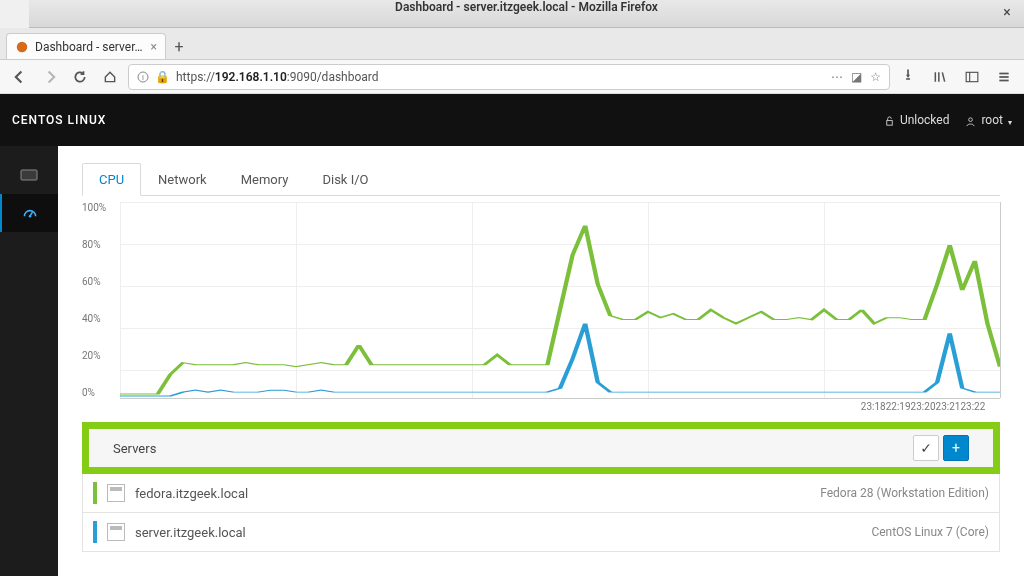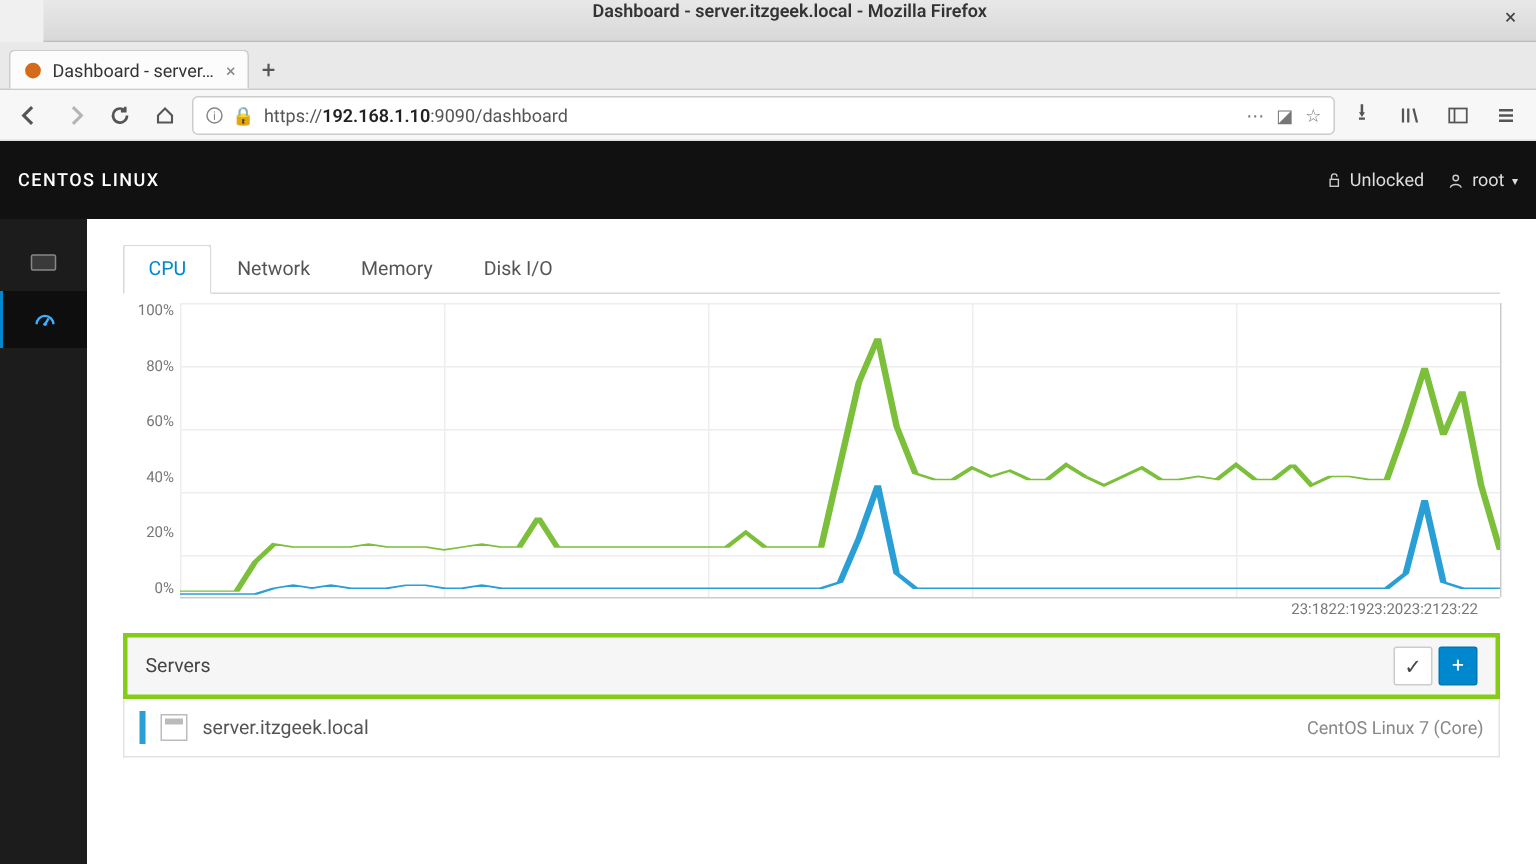--- a/index.html
+++ b/index.html
@@ -20,42 +20,42 @@
     .nav-btn { width: 24px; height: 24px; display: flex; align-items: center; justify-content: center; color: #555; cursor: pointer; border-radius: 3px; }
     .urlbar { flex: 1; height: 26px; border: 1px solid #ccc; border-radius: 4px; background: #fff; display: flex; align-items: center; padding: 0 8px; gap: 6px; font-size: 12px; color: #555; }
     .urlbar .lock { color: #2a8a2a; font-size: 12px; }
     .urlbar .urltext span.bold { color: #222; font-weight: 600; }
     .urlbar .right-icons { margin-left: auto; display: flex; gap: 8px; color: #777; }
     .nav-right { display: flex; gap: 8px; color: #555; }
 
     .cockpit-header { height: 52px; background: #111; color: #fff; display: flex; align-items: center; padding: 0 12px; font-size: 12px; }
     .cockpit-header .brand { letter-spacing: 1px; font-weight: 500; }
     .cockpit-header .spacer { flex: 1; }
-    .cockpit-header .item { display: flex; align-items: center; gap: 5px; margin-left: 16px; color: #ddd; cursor: pointer; }
+    .cockpit-header .item { display: flex; align-items: flex-end; gap: 5px; margin-left: 16px; color: #ddd; cursor: pointer; }
 
     .cockpit-body { display: flex; height: calc(576px - 28px - 32px - 34px - 36px); background: #1c1c1c; }
     .sidebar { width: 58px; background: #1c1c1c; display: flex; flex-direction: column; padding-top: 10px; }
     .side-item { height: 38px; display: flex; align-items: center; justify-content: center; color: #888; cursor: pointer; }
     .side-item.active { background: #0e0e0e; border-left: 2px solid #0088ce; color: #3bb1ff; }
 
     .main { flex: 1; background: #fff; padding: 16px 24px 0 24px; overflow: hidden; }
     .tabs { display: flex; border-bottom: 1px solid #d9d9d9; }
     .tabs .t { padding: 8px 16px; font-size: 13px; color: #555; cursor: pointer; border: 1px solid transparent; border-bottom: none; position: relative; top: 1px; }
     .tabs .t.active { color: #0088ce; border: 1px solid #d9d9d9; border-bottom: 1px solid #fff; background: #fff; border-radius: 2px 2px 0 0; }
 
     .chart-area { height: 210px; display: flex; font-size: 10px; color: #777; margin-top: 6px; }
-    .ylabels { width: 38px; display: flex; flex-direction: column; justify-content: space-between; align-items: flex-end; padding: 0 4px 14px 0; }
+    .ylabels { width: 38px; display: flex; flex-direction: column; justify-content: space-between; padding: 0 4px 14px 0; }
     .plot-wrap { flex: 1; position: relative; }
     .grid-line { position: absolute; left: 0; right: 0; border-top: 1px solid #eee; }
     .vgrid { position: absolute; top: 0; bottom: 14px; border-left: 1px solid #eee; }
     svg.plot { position: absolute; top: 0; left: 0; width: 100%; height: calc(100% - 14px); }
     .xlabels { position: absolute; bottom: 0; left: 0; right: 0; display: flex; justify-content: flex-end; padding: 0 6px; }
 
     .servers { margin-top: 10px; }
-    .servers-head { display: flex; align-items: center; background: #f6f6f6; border: 3px solid #84cc16; padding: 6px 12px; font-size: 13px; color: #444; }
+    .servers-head { display: flex; align-items: center; background: #f6f6f6; border: 7px solid #84cc16; padding: 6px 24px; font-size: 13px; color: #444; }
     .servers-head .spacer { flex: 1; }
     .btn-sm { width: 26px; height: 26px; display: flex; align-items: center; justify-content: center; border: 1px solid #ccc; background: #fff; margin-left: 4px; cursor: pointer; border-radius: 2px; font-size: 14px; color: #444; }
     .btn-sm.primary { background: #0088ce; border-color: #0077b5; color: #fff; }
     .server-row { display: flex; align-items: center; border: 1px solid #e3e3e3; border-top: none; padding: 8px 10px; font-size: 13px; color: #555; background: #fff; cursor: pointer; }
     .server-row .stripe { width: 4px; height: 22px; margin-right: 10px; }
     .server-row .srv-icon { width: 18px; height: 18px; border: 1px solid #bbb; margin-right: 10px; position: relative; }
     .server-row .srv-icon::before { content: ""; position: absolute; top: 2px; left: 2px; right: 2px; height: 4px; background: #bbb; }
     .server-row .name { flex: 0 0 auto; }
     .server-row .spacer { flex: 1; }
     .server-row .os { color: #888; font-size: 12px; }
@@ -218,20 +218,27 @@
     </div>
 
     <div class="servers">
       <div class="servers-head">
         <span>Servers</span>
         <span class="spacer"></span>
         <div class="btn-sm">✓</div>
         <div class="btn-sm primary">+</div>
       </div>
       <div class="server-row">
+        <div class="stripe" id="stripe0" style="background: rgb(123, 191, 58);"></div>
+        <div class="srv-icon"></div>
+        <span class="name">fedora.itzgeek.local</span>
+        <span class="spacer"></span>
+        <span class="os">Fedora 28 (Workstation Edition)</span>
+      </div>
+      <div class="server-row">
         <div class="stripe" id="stripe1" style="background: rgb(42, 159, 214);"></div>
         <div class="srv-icon"></div>
         <span class="name">server.itzgeek.local</span>
         <span class="spacer"></span>
         <span class="os">CentOS Linux 7 (Core)</span>
       </div>
     </div>
   </div>
 </div>
 

